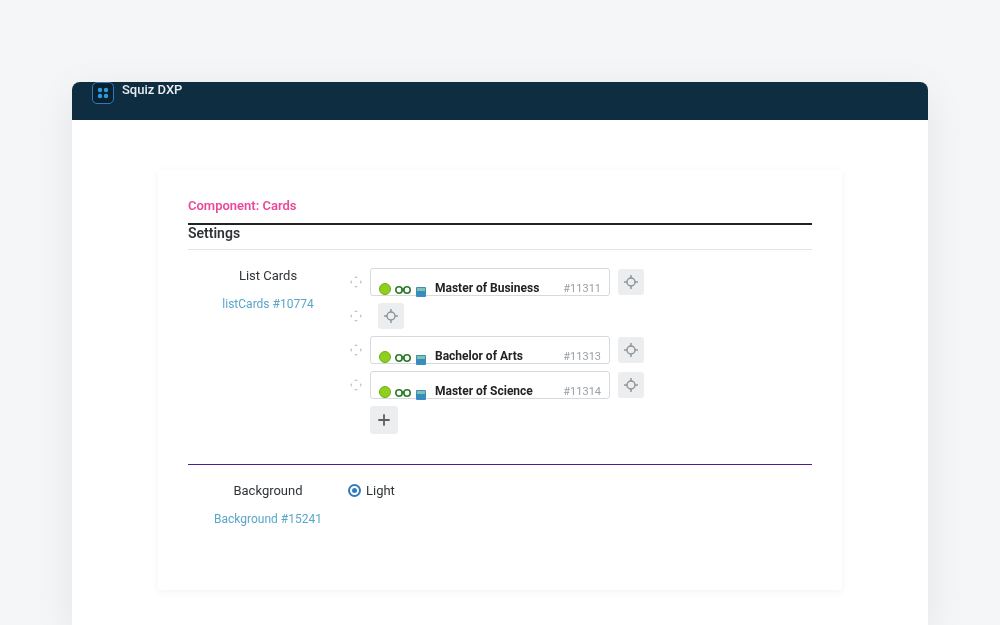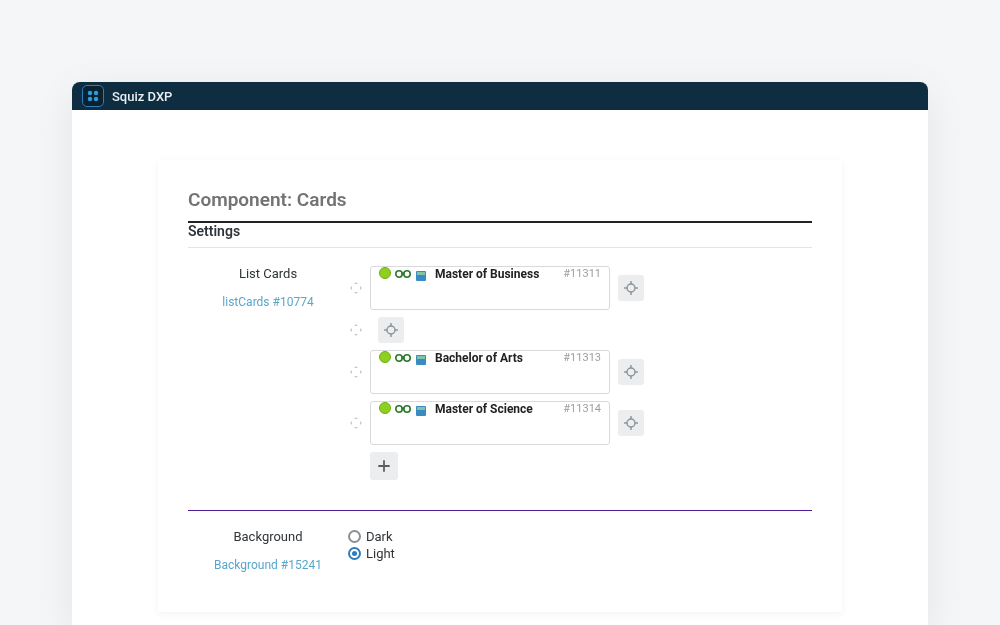--- a/index.html
+++ b/index.html
@@ -7,66 +7,66 @@
   .app-window {
     position: absolute;
     left: 72px; top: 82px;
     width: 856px; height: 543px;
     background: #ffffff;
     border-radius: 8px 8px 0 0;
     box-shadow: 0 10px 40px rgba(0,0,0,0.08);
     overflow: hidden;
   }
   .title-bar {
-    height: 28px;
+    height: 38px;
     background: #0e2d41;
     display: flex;
-    align-items: center;
-    padding: 0 10px;
+    align-items: flex-start;
+    padding: 0 20px;
   }
   .title-logo {
     width: 22px; height: 22px;
     border-radius: 5px;
     background: #0a2230;
     border: 1px solid #2f7bbd;
     display: flex; align-items: center; justify-content: center;
     margin-right: 8px;
   }
   .title-logo svg { display:block; }
   .title-text { color: #e8eef3; font-size: 13px; font-weight: 500; }
 
   .canvas { padding: 50px 86px 0 86px; background:#fff; height: calc(100% - 36px); }
   .panel {
     background: #ffffff;
     box-shadow: 0 2px 10px rgba(0,0,0,0.05);
     border-radius: 2px;
     padding: 22px 30px 40px 30px;
     min-height: 420px;
   }
-  .panel-title { font-size: 19px; font-weight: 600; color: #737373; padding: 6px 0 10px 0; border-bottom: 2px solid #222; }
+  .panel-title { font-size: 13px; font-weight: 600; color: #ec4899; padding: 6px 0 10px 0; border-bottom: 2px solid #222; }
   .section-title { font-size: 14px; font-weight: 600; color: #2f3438; padding: 0 0 8px 0; border-bottom: 1px solid #e2e4e6; }
 
   .row { display: flex; padding-top: 18px; }
   .row + .row { border-top: 1px solid #4c1d95; margin-top: 30px; padding-top: 18px; }
   .row-label { width: 160px; flex: 0 0 160px; text-align: center; }
   .row-label .lbl { font-size: 13px; color: #2f3438; }
   .row-label .sub { font-size: 12px; color: #5aa6c9; margin-top: 14px; cursor: pointer; }
   .row-body { flex: 1; }
 
   .card-item { display: flex; align-items: center; margin-bottom: 7px; }
   .drag {
     width: 16px; height: 16px; margin-right: 6px;
     display:flex; align-items:center; justify-content:center;
     color: #c7cbcf; cursor: grab;
   }
   .chip {
-    flex: 0 0 240px; height: 44px;
+    flex: 0 0 240px; height: 28px;
     border: 1px solid #d7dadd;
     border-radius: 3px;
-    display: flex; align-items: flex-start;
+    display: flex; align-items: flex-end;
     padding: 0 8px;
     background: #fff;
   }
   .dot { width: 12px; height: 12px; border-radius: 50%; background: #8ecf1f; border: 1px solid #6fae0f; margin-right: 4px; flex:0 0 12px; }
   .bino { width: 16px; height: 12px; margin-right: 4px; display:flex; align-items:center; justify-content:center; flex:0 0 16px; }
   .type-icn { width: 12px; height: 12px; margin-right: 8px; flex:0 0 12px; }
   .chip-title { font-size: 12px; font-weight: 700; color: #222; flex: 1; white-space: nowrap; overflow: hidden; text-overflow: ellipsis; }
   .chip-id { font-size: 11px; color: #9aa0a6; margin-left: 20px; }
   .target-btn {
     width: 26px; height: 26px; margin-left: 8px;
@@ -241,24 +241,20 @@
         </div>
       </div>
 
       <div class="row">
         <div class="row-label">
           <div class="lbl">Background</div>
           <div class="sub">Background #15241</div>
         </div>
         <div class="row-body" style="padding-left:0;">
           <div class="radio-row">
-            <span class="radio unchecked"></span>
-            <span>Dark</span>
-          </div>
-          <div class="radio-row">
             <span class="radio checked"></span>
             <span>Light</span>
           </div>
         </div>
       </div>
 
     </div>
   </div>
 </div>
 

